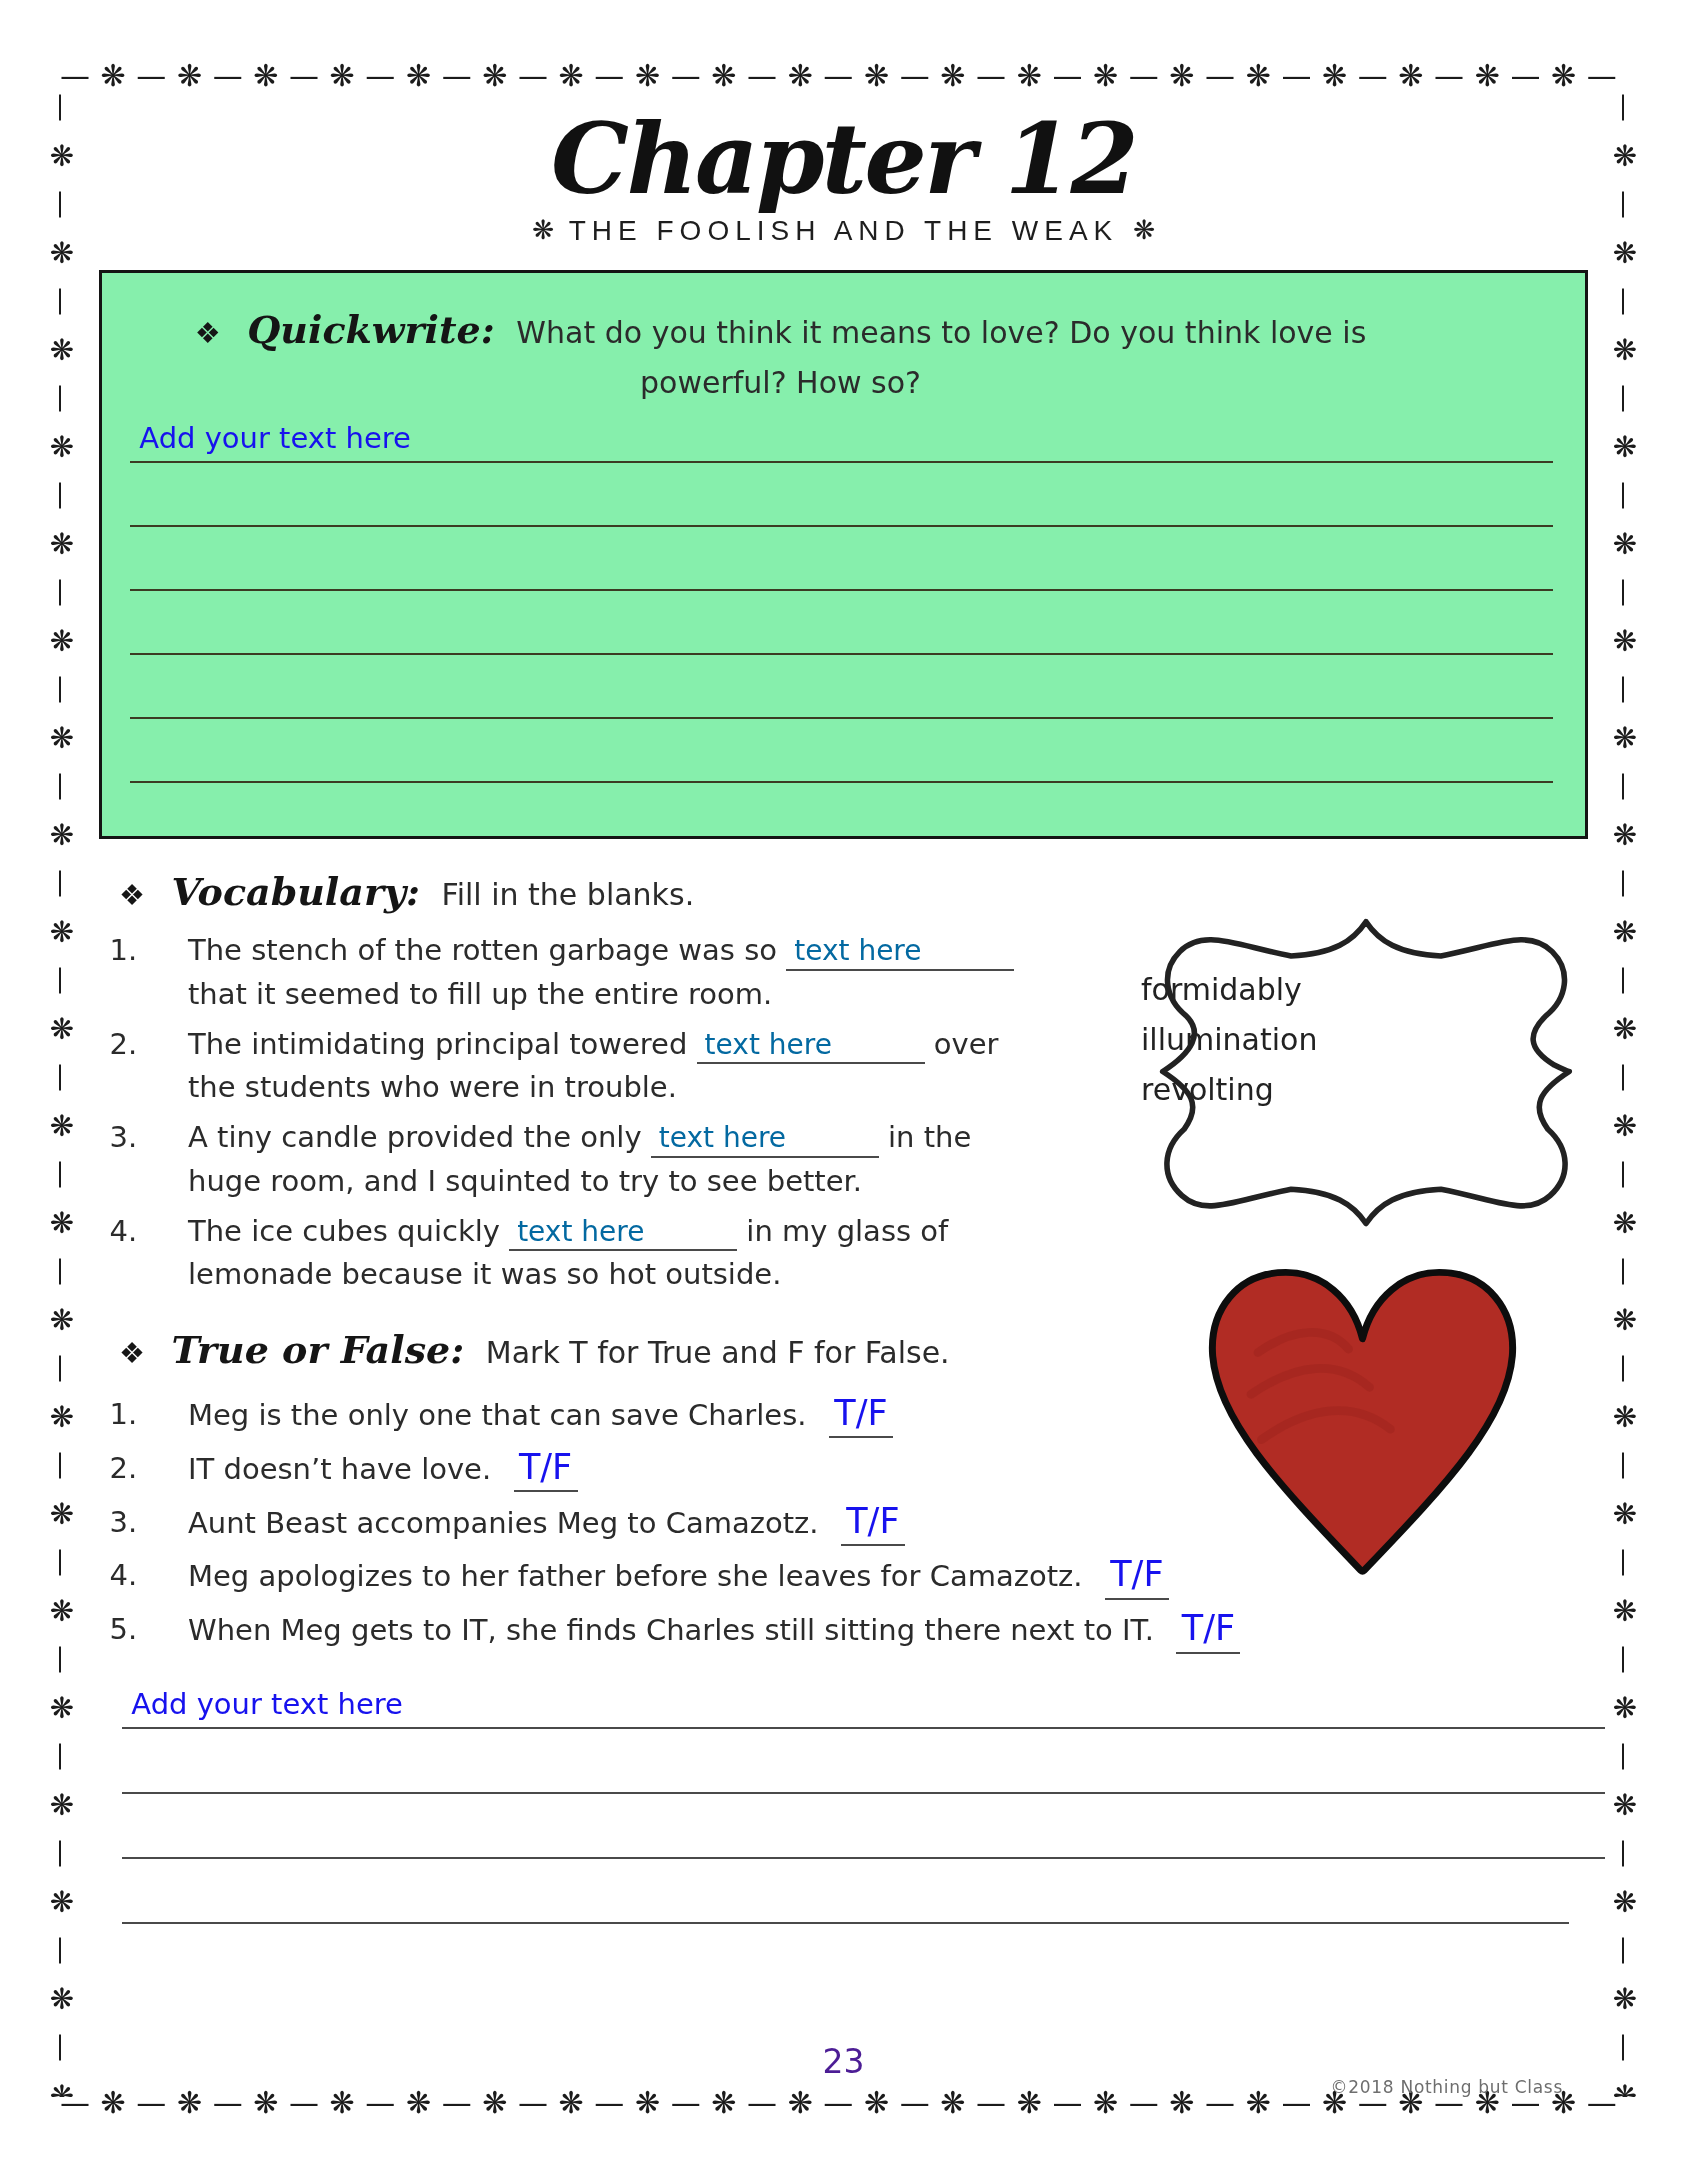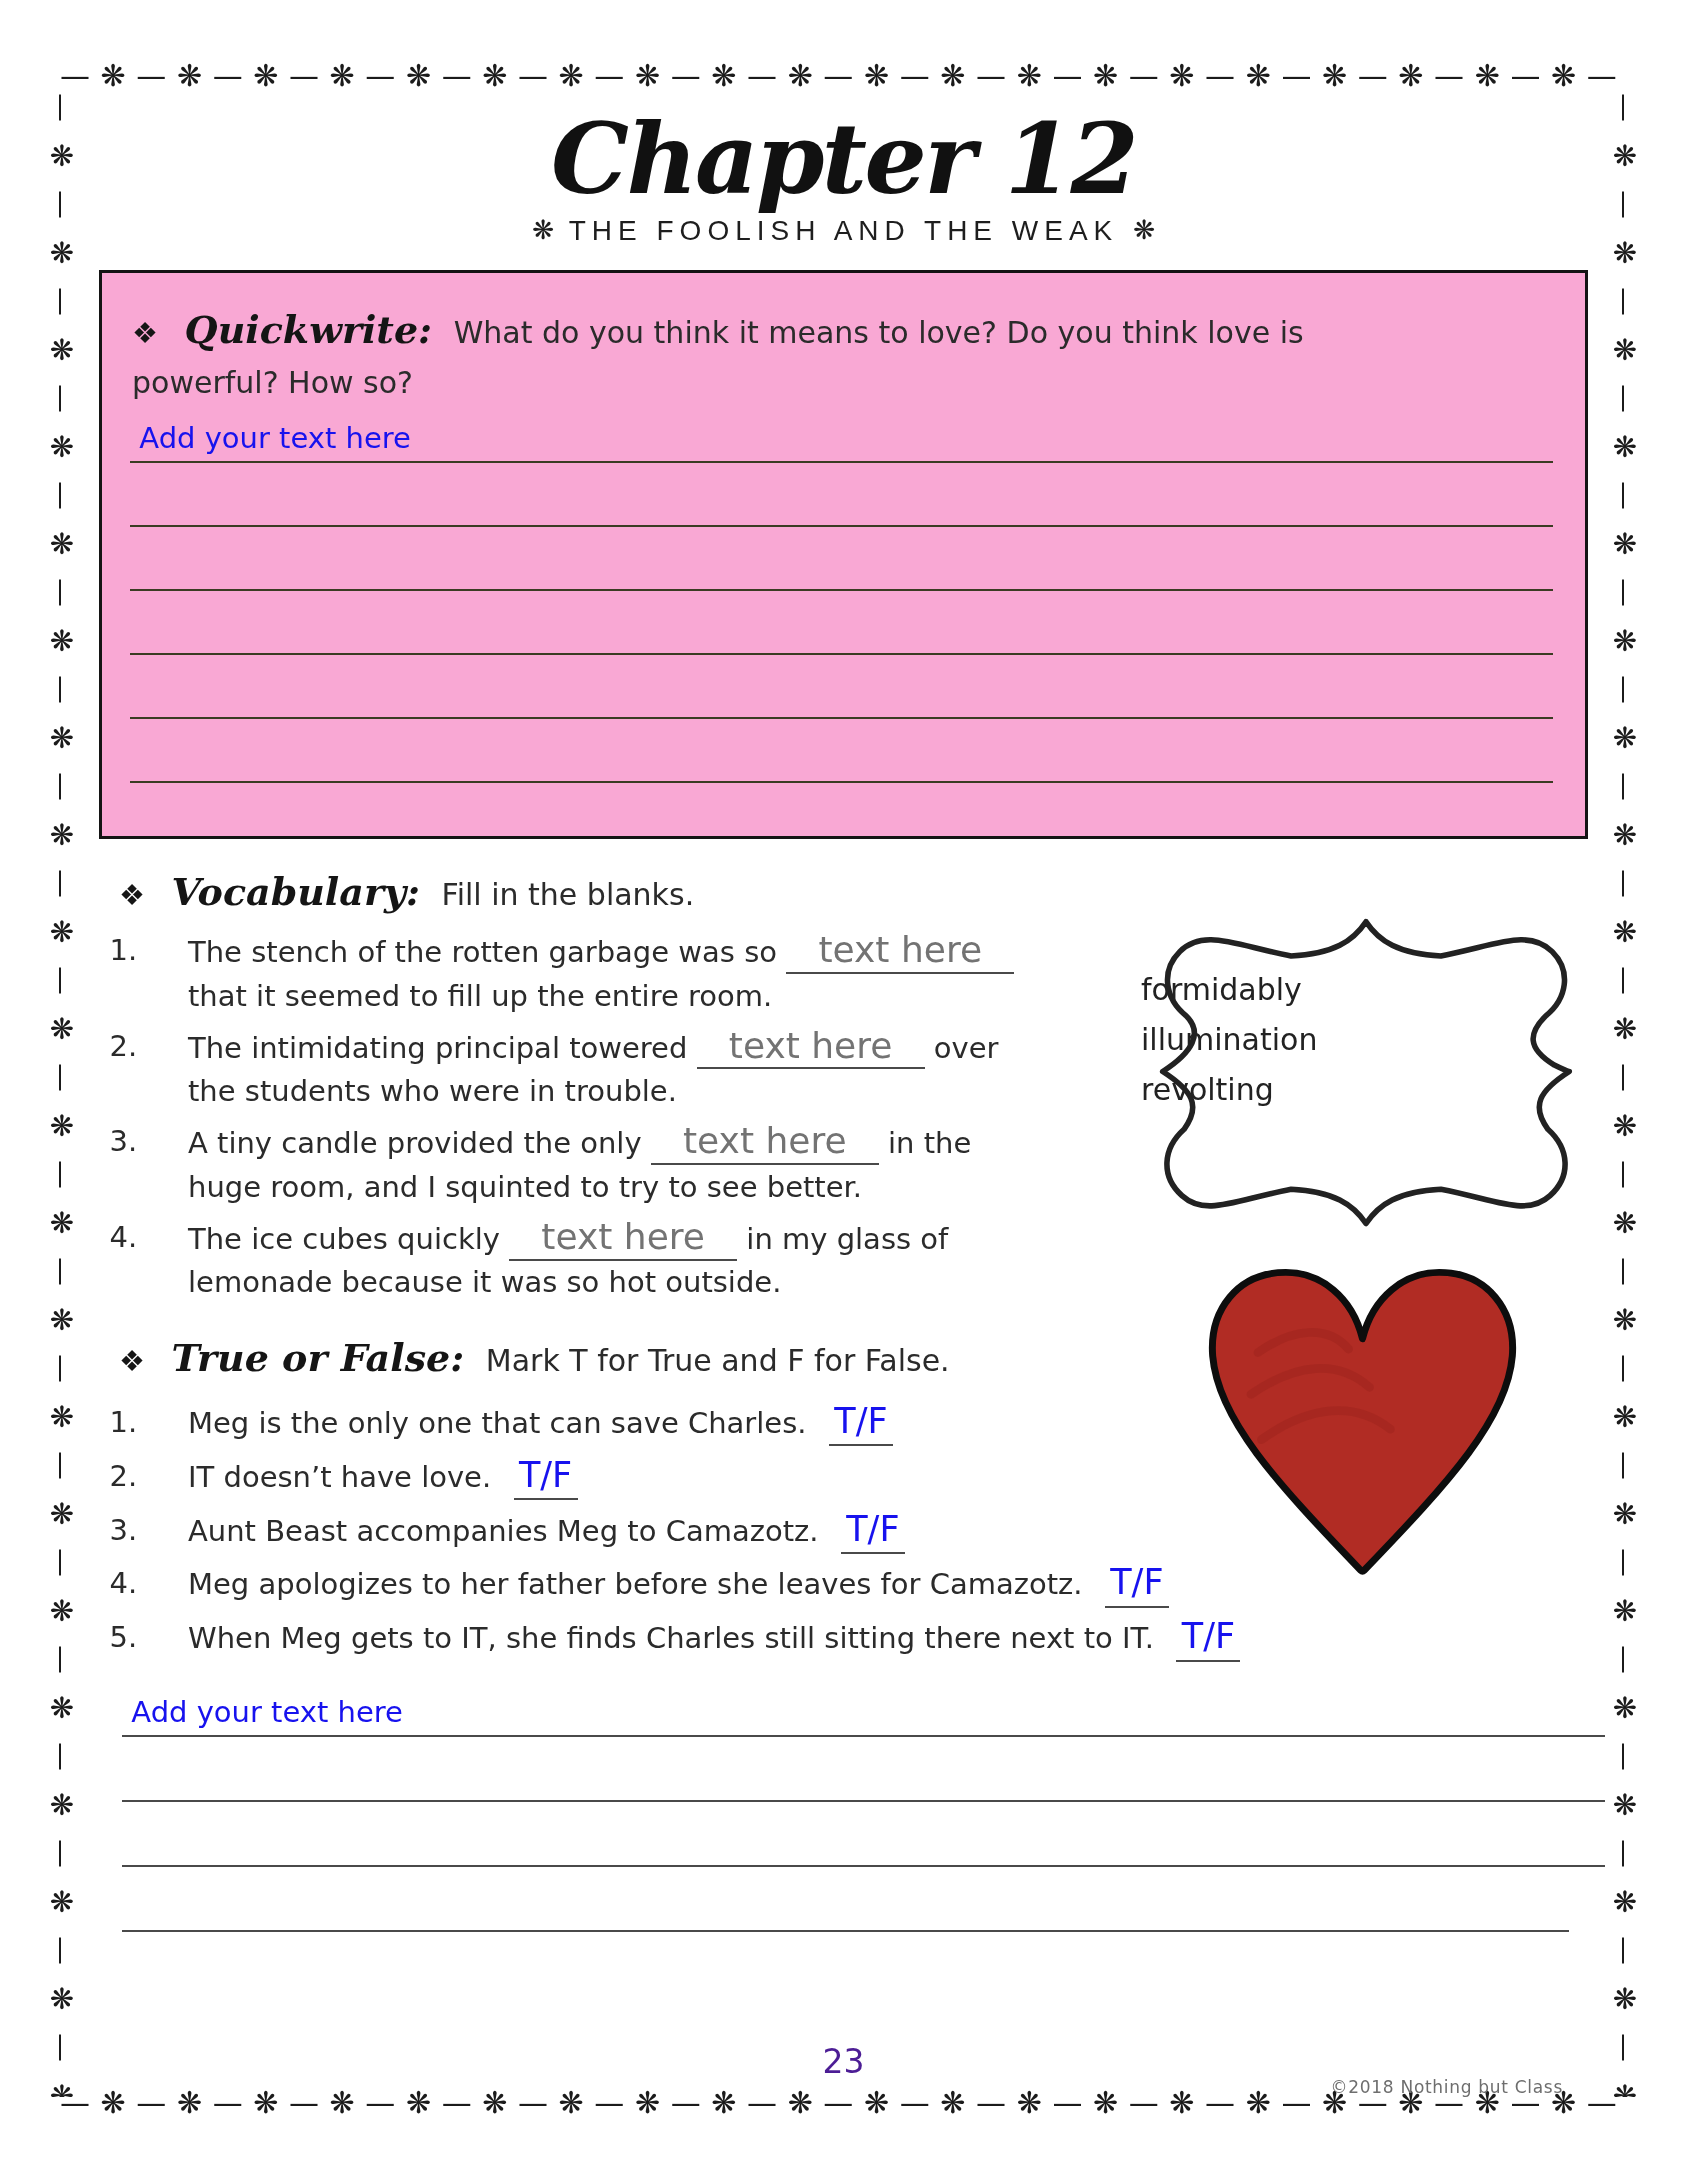--- a/index.html
+++ b/index.html
@@ -31,39 +31,39 @@
               letter-spacing:6px; color:#1e1e1e;
               font-family:"Liberation Sans", sans-serif; }
   .orn { font-size:26.5px; letter-spacing:0; margin:0 14.6px; position:relative; top:-1.3px; }
 
   .bullet { font-size:29px; margin-right:17px; color:#161616; }
   .script { font-family:"DejaVu Serif", serif; font-style:italic; font-weight:bold;
             font-size:38px; color:#151515; margin-right:12px; }
 
   
   .quickwrite { position:relative; margin-top:22.5px; height:569px; box-sizing:border-box;
-                background:#f9a8d4; border:3.3px solid #141414; }
+                background:#86efac; border:3.3px solid #141414;text-align:center; }
   .qw-prompt { padding:28px 0 0 30px; width:1297px; font-size:30px; line-height:1.55;
                color:#2b2b2b; }
   .qw-lines { position:absolute; left:28px; right:32px; top:126px; }
   .qw-lines .write-line { height:62px; border-bottom:2.6px solid #3b3b23; }
   .ph { position:absolute; left:9.3px; top:22.5px; font-size:29px; color:#1712ee; z-index:2; }
 
   
   .sec-h { margin-top:24px; padding-left:20px; font-size:30px; line-height:1.5;
            color:#2b2b2b; }
   .sec-h.opinion { width:1330px; margin-top:13.2px; }
 
   
   .vocab-list { width:926px; margin-top:9.3px; }
   .v-item { position:relative; padding-left:89px; margin-bottom:6.6px;
             font-size:29px; line-height:1.5; color:#2b2b2b; }
   .v-num { position:absolute; left:10.6px; top:0; }
   .blank { display:inline-block; min-width:212px; border-bottom:2.6px solid #4a4a4a;
-           text-align:center; color:#737373; font-size:36px; line-height:1.15;
+           color:#0369a1; font-size:28px; line-height:1.15;
            padding:0 8px 1.3px; }
   .tf { display:inline-block; min-width:64px; border-bottom:2.6px solid #4a4a4a;
         text-align:center; color:#1712ee; font-size:35px; line-height:1.1;
         margin-left:13.2px; padding-bottom:4px; }
 
   
   .wordbank { position:absolute; left:1042px; top:791px; width:450px; height:351px; }
   .wordbank svg { position:absolute; left:0; top:0; }
   .wb-words { position:absolute; left:0; right:0; top:69px; text-align:left; }
   .wb-word { font-size:30px; line-height:50px; color:#222; }

